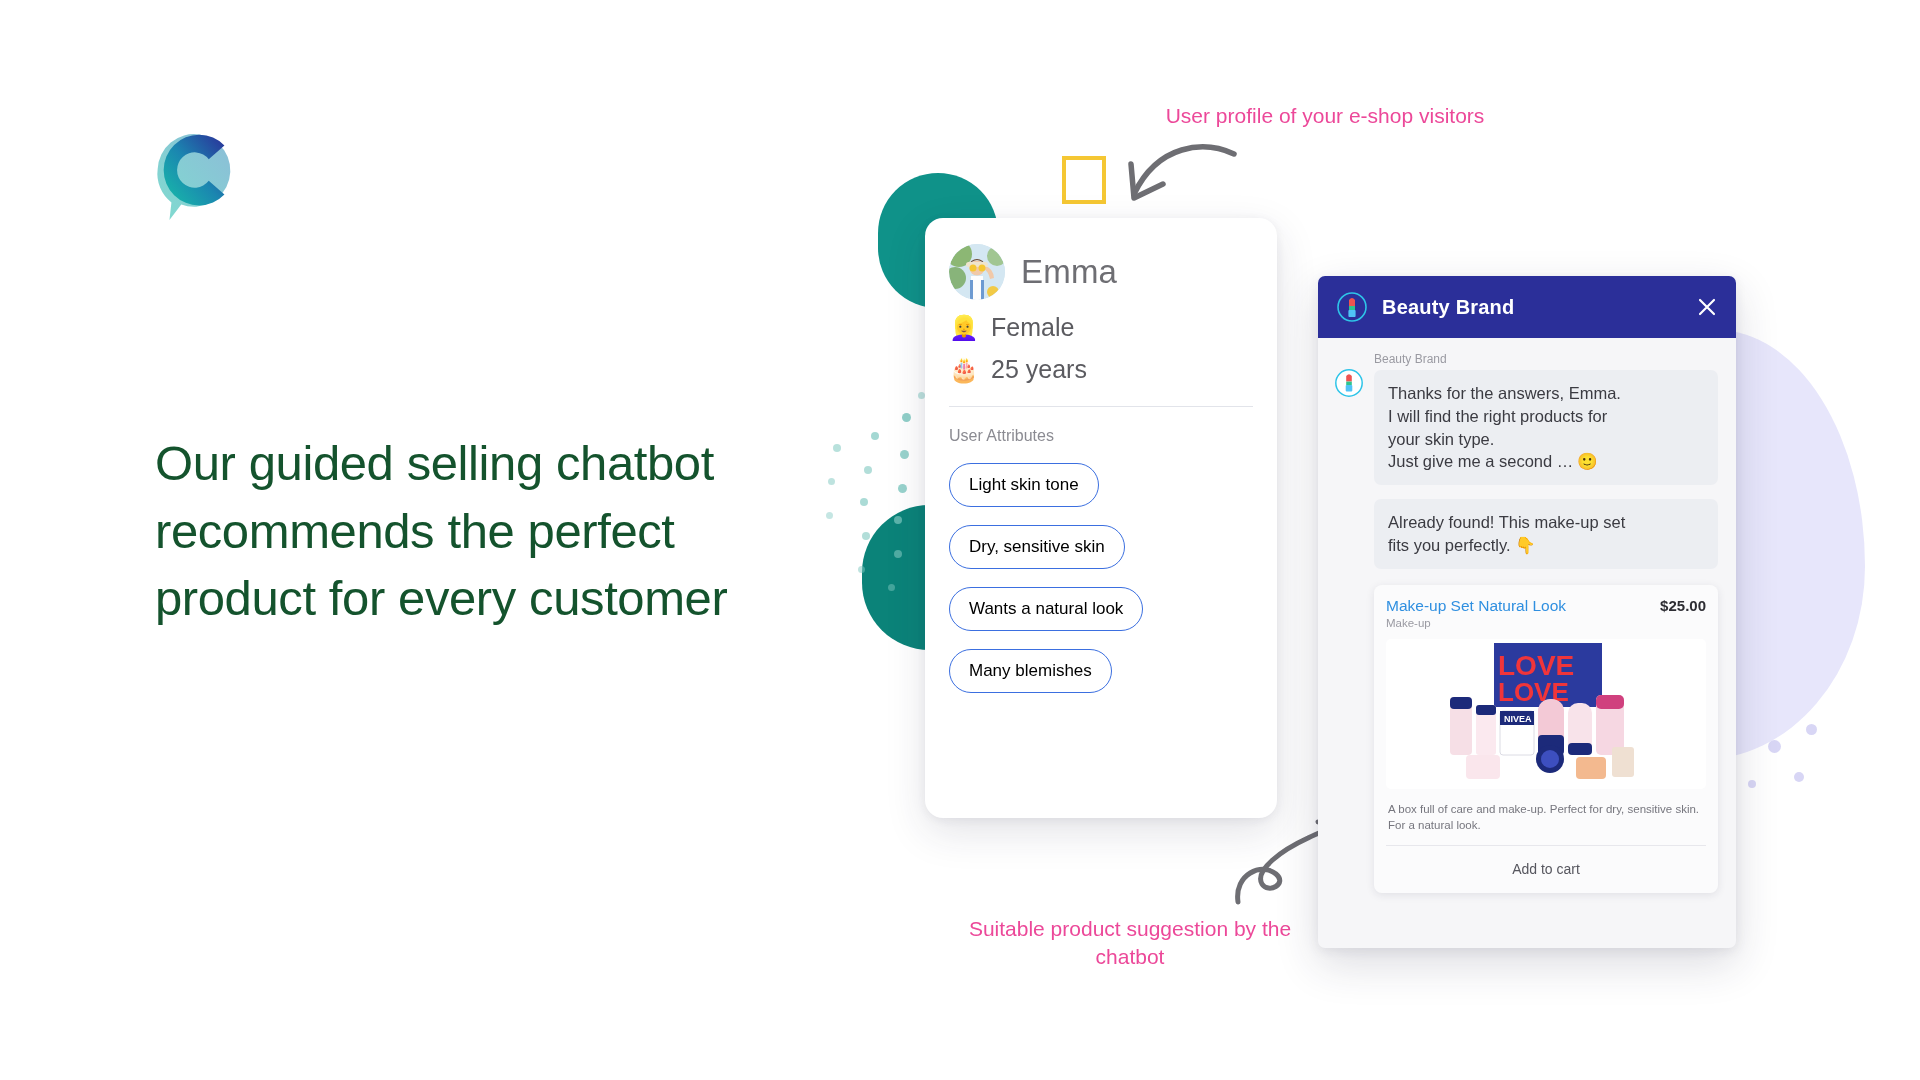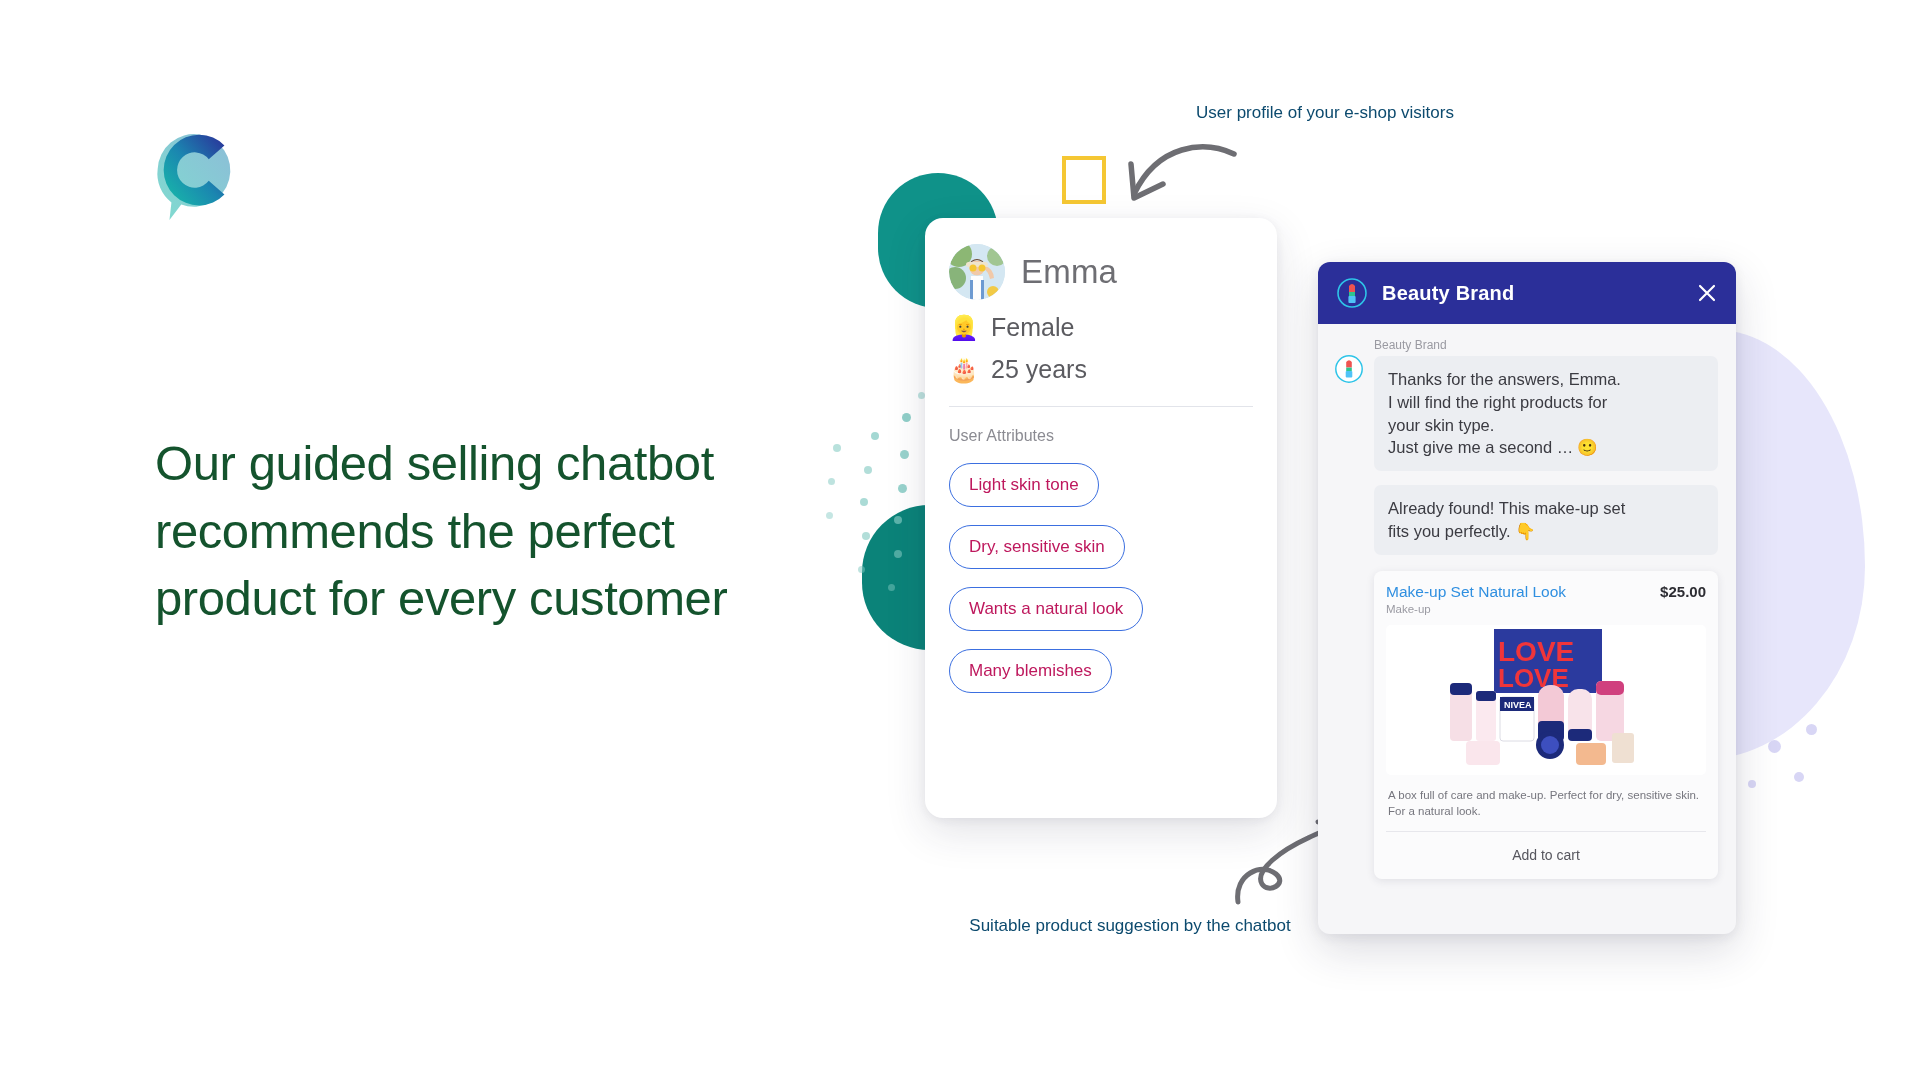--- a/index.html
+++ b/index.html
@@ -45,21 +45,21 @@
   }
   .dot { position: absolute; border-radius: 50%; background: #7ec8c0; }
   .mini-dot { position: absolute; border-radius: 50%; background: #d8d6f5; }
   .yellow-square {
     position: absolute; left: 1062px; top: 156px; width: 44px; height: 48px;
     border: 4px solid #f5c733; background: transparent;
   }
 
   
   .annot {
-    position: absolute; color: #0c4a6e; font-size: 17px; line-height: 1.35;
+    position: absolute; color: #ec4899; font-size: 21px; line-height: 1.35;
     text-align: center; font-family: "Liberation Sans", sans-serif;
   }
   .annot-top { left: 1160px; top: 102px; width: 330px; }
   .annot-bottom { left: 960px; top: 915px; width: 340px; }
   .arrow-svg { position: absolute; }
 
   
   .profile-card {
     position: absolute; left: 925px; top: 218px; width: 352px; height: 600px;
     background: #ffffff; border-radius: 18px;
@@ -72,28 +72,28 @@
     overflow: hidden; position: relative; background: #cfe3ef;
   }
   .profile-name { font-size: 33px; color: #6e6e73; font-weight: 400; letter-spacing: .2px; }
   .profile-line { display: flex; align-items: center; gap: 12px; margin-top: 13px; }
   .profile-line .emo { font-size: 24px; width: 30px; text-align: center; }
   .profile-line .val { font-size: 25px; color: #5b5b60; }
   .profile-divider { height: 1px; background: #e2e4ea; margin: 22px 0 0 0; }
   .attr-title { font-size: 16px; color: #8b8b92; margin-top: 20px; }
   .pill {
     display: inline-block; border: 1.6px solid #3b6fe0; border-radius: 22px;
-    color: #be185d; font-size: 17px; padding: 11px 19px; margin-top: 18px;
+    color: #000000; font-size: 17px; padding: 11px 19px; margin-top: 18px;
     background: #fff; white-space: nowrap;
   }
 
   
   .chat-widget {
-    position: absolute; left: 1318px; top: 262px; width: 418px; height: 672px;
-    background: #f6f6f8; border-radius: 12px; z-index: 4; overflow: hidden;
+    position: absolute; left: 1318px; top: 276px; width: 418px; height: 672px;
+    background: #f6f6f8; border-radius: 7px; z-index: 4; overflow: hidden;
     box-shadow: 0 16px 44px rgba(40,40,70,.16), 0 3px 12px rgba(40,40,70,.08);
   }
   .chat-header {
     height: 62px; background: #2b2f99; display: flex; align-items: center;
     padding: 0 18px; gap: 14px;
   }
   .brand-badge { width: 32px; height: 32px; flex: 0 0 auto; }
   .chat-title { color: #fff; font-size: 20px; font-weight: 700; flex: 1; letter-spacing: .2px; }
   .close-x { width: 22px; height: 22px; cursor: pointer; }
   .chat-body { padding: 14px 18px 0 16px; }

